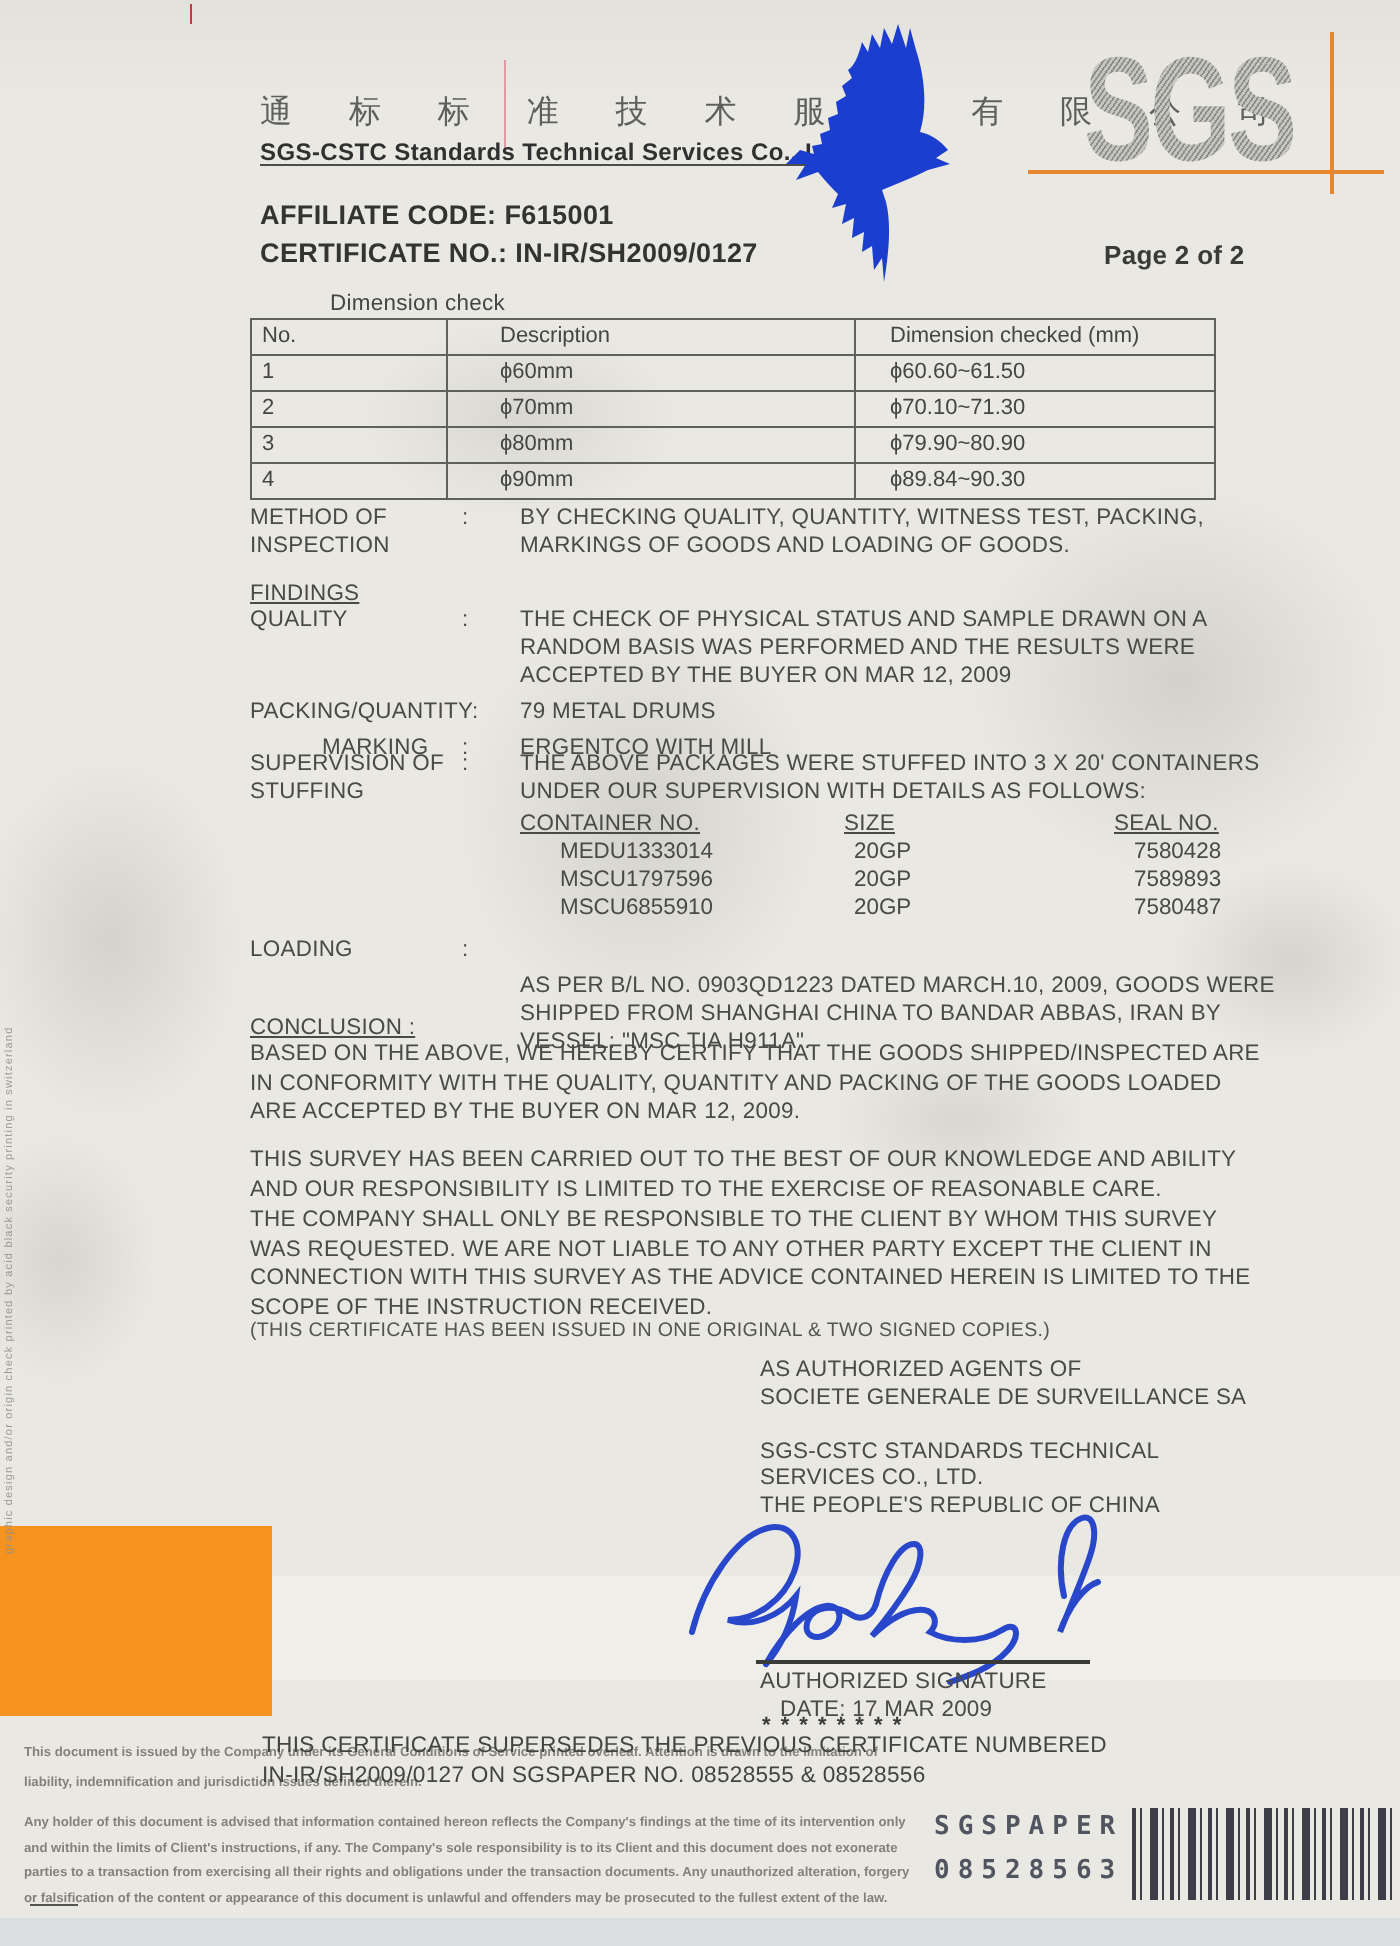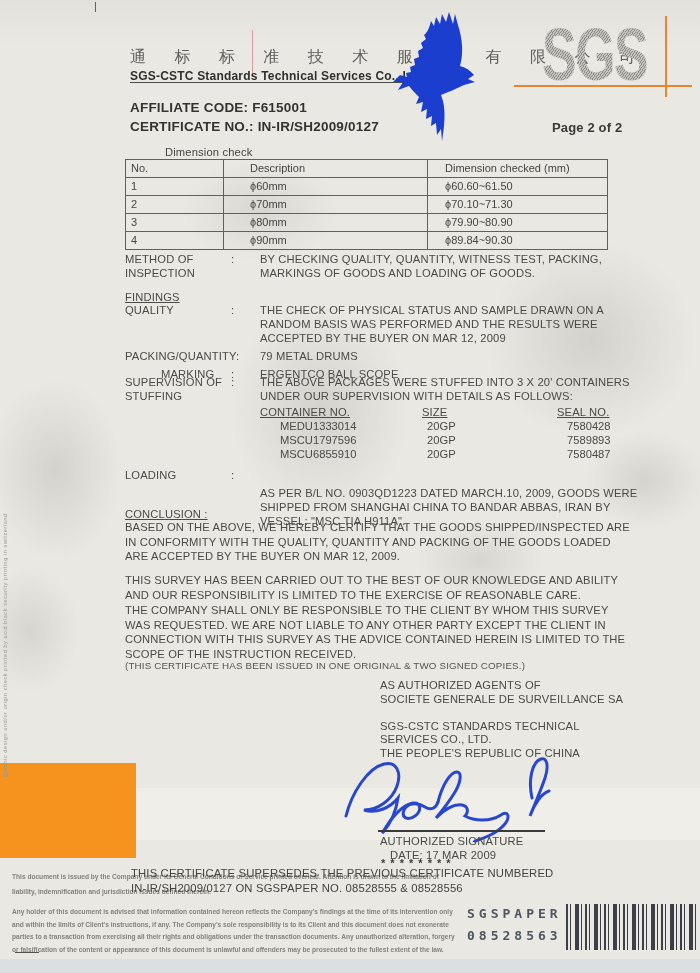--- a/index.html
+++ b/index.html
@@ -144,21 +144,21 @@
   <div class="t col" style="top:303px;">:</div>
   <div class="t val" style="top:303px;">THE CHECK OF PHYSICAL STATUS AND SAMPLE DRAWN ON A
 RANDOM BASIS WAS PERFORMED AND THE RESULTS WERE
 ACCEPTED BY THE BUYER ON MAR 12, 2009</div>
 
   <div class="t lbl" style="top:349px;">PACKING/QUANTITY:</div>
   <div class="t val" style="top:349px;">79 METAL DRUMS</div>
 
   <div class="t lbl" style="top:367px;margin-left:36px;">MARKING</div>
   <div class="t col" style="top:367px;">:</div>
-  <div class="t val" style="top:367px;">ERGENTCO BALL SCOPE</div>
+  <div class="t val" style="top:367px;">ERGENTCO WITH MILL</div>
 
   <div class="t lbl" style="top:375px;">SUPERVISION OF
 STUFFING</div>
   <div class="t col" style="top:375px;">:</div>
   <div class="t val" style="top:375px;">THE ABOVE PACKAGES WERE STUFFED INTO 3 X 20' CONTAINERS
 UNDER OUR SUPERVISION WITH DETAILS AS FOLLOWS:</div>
 
   <div class="t u" style="left:260px;top:405px;">CONTAINER NO.</div>
   <div class="t u" style="left:422px;top:405px;">SIZE</div>
   <div class="t u" style="left:557px;top:405px;">SEAL NO.</div>

